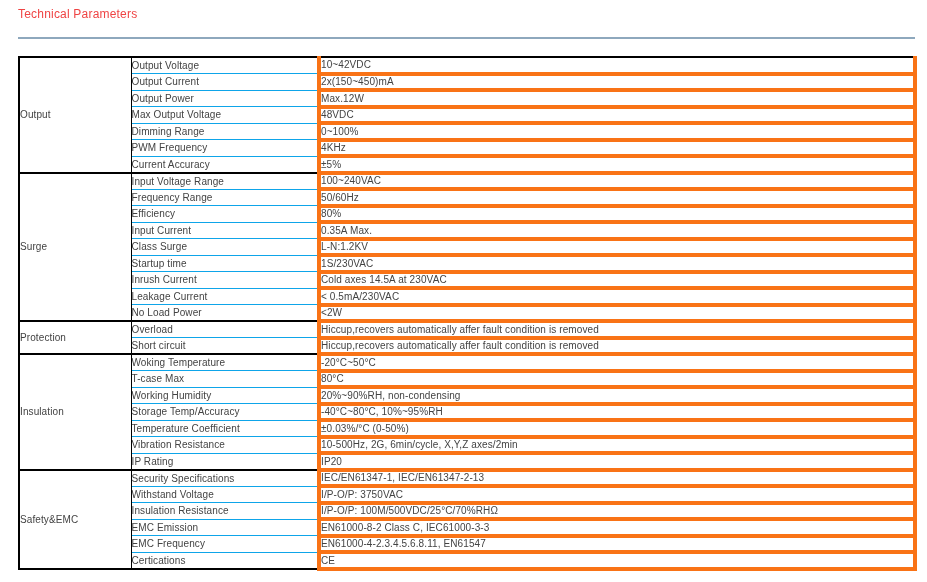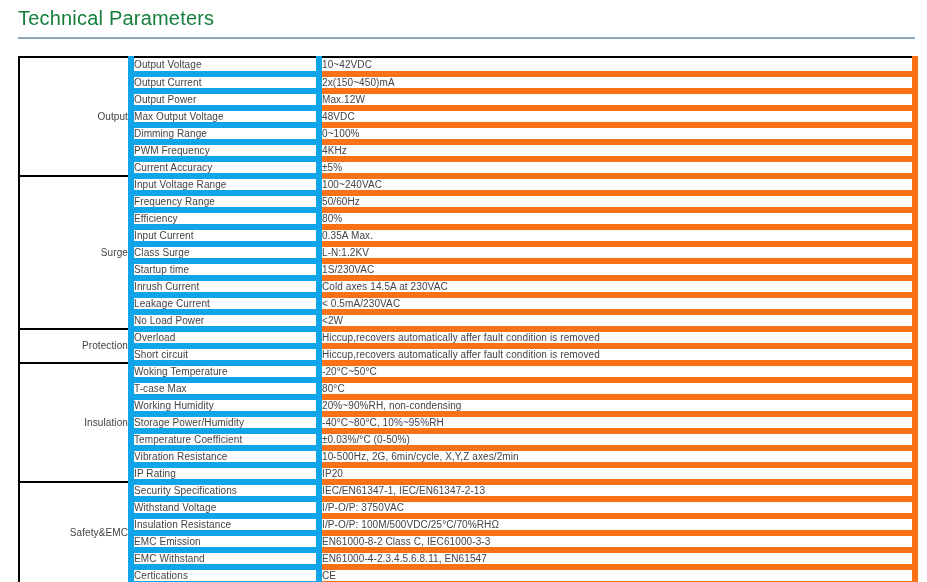--- a/index.html
+++ b/index.html
@@ -7,24 +7,24 @@
     margin: 0; padding: 0;
     width: 927px; height: 582px;
     background: #ffffff;
     font-family: "Liberation Sans", sans-serif;
     position: relative;
     overflow: hidden;
   }
   .page-title {
     position: absolute;
     left: 18px; top: 7px;
-    font-size: 20px;
+    font-size: 12px;
     font-weight: 400;
     letter-spacing: 0.2px;
-    color: #15803d;
+    color: #ef4444;
     white-space: nowrap;
   }
   .title-rule {
     position: absolute;
     left: 18px; top: 37px;
     width: 897px; height: 2px;
     background: #8ea8bd;
   }
   table.spec-table {
     position: absolute;
@@ -41,29 +41,29 @@
     letter-spacing: 0.1px;
     padding: 0;
     vertical-align: middle;
     white-space: nowrap;
     overflow: hidden;
   }
   td.section-cell {
     border-top: 2px solid #000000;
     border-bottom: 2px solid #000000;
     border-right: 1px solid #000000;
-    text-align: right;
+    text-align: left;
     font-size: 11px;
   }
   td.param-cell {
-    border: 6px solid #0ea5e9;
+    border: 1px solid #0ea5e9;
     padding-left: 35px;
   }
   td.value-cell {
-    border: 6px solid #f97316;
+    border: 4px solid #f97316;
     padding-left: 66px;
   }
   td.first-row { border-top: 2px solid #000000; }
 </style>
 </head>
 <body>
 
 <div class="page-title">Technical Parameters</div>
 <div class="title-rule"></div>
 
@@ -156,21 +156,21 @@
       </tr>
       <tr>
         <td class="param-cell">T-case Max</td>
         <td class="value-cell">80°C</td>
       </tr>
       <tr>
         <td class="param-cell">Working Humidity</td>
         <td class="value-cell">20%~90%RH, non-condensing</td>
       </tr>
       <tr>
-        <td class="param-cell">Storage Power/Humidity</td>
+        <td class="param-cell">Storage Temp/Accuracy</td>
         <td class="value-cell">-40°C~80°C, 10%~95%RH</td>
       </tr>
       <tr>
         <td class="param-cell">Temperature Coefficient</td>
         <td class="value-cell">±0.03%/°C (0-50%)</td>
       </tr>
       <tr>
         <td class="param-cell">Vibration Resistance</td>
         <td class="value-cell">10-500Hz, 2G, 6min/cycle, X,Y,Z axes/2min</td>
       </tr>
@@ -189,21 +189,21 @@
       </tr>
       <tr>
         <td class="param-cell">Insulation Resistance</td>
         <td class="value-cell">I/P-O/P: 100M/500VDC/25°C/70%RHΩ</td>
       </tr>
       <tr>
         <td class="param-cell">EMC Emission</td>
         <td class="value-cell">EN61000-8-2 Class C, IEC61000-3-3</td>
       </tr>
       <tr>
-        <td class="param-cell">EMC Withstand</td>
+        <td class="param-cell">EMC Frequency</td>
         <td class="value-cell">EN61000-4-2.3.4.5.6.8.11, EN61547</td>
       </tr>
       <tr>
         <td class="param-cell">Certications</td>
         <td class="value-cell">CE</td>
       </tr>
     </tbody>
 </table>
 
 </body></html>

